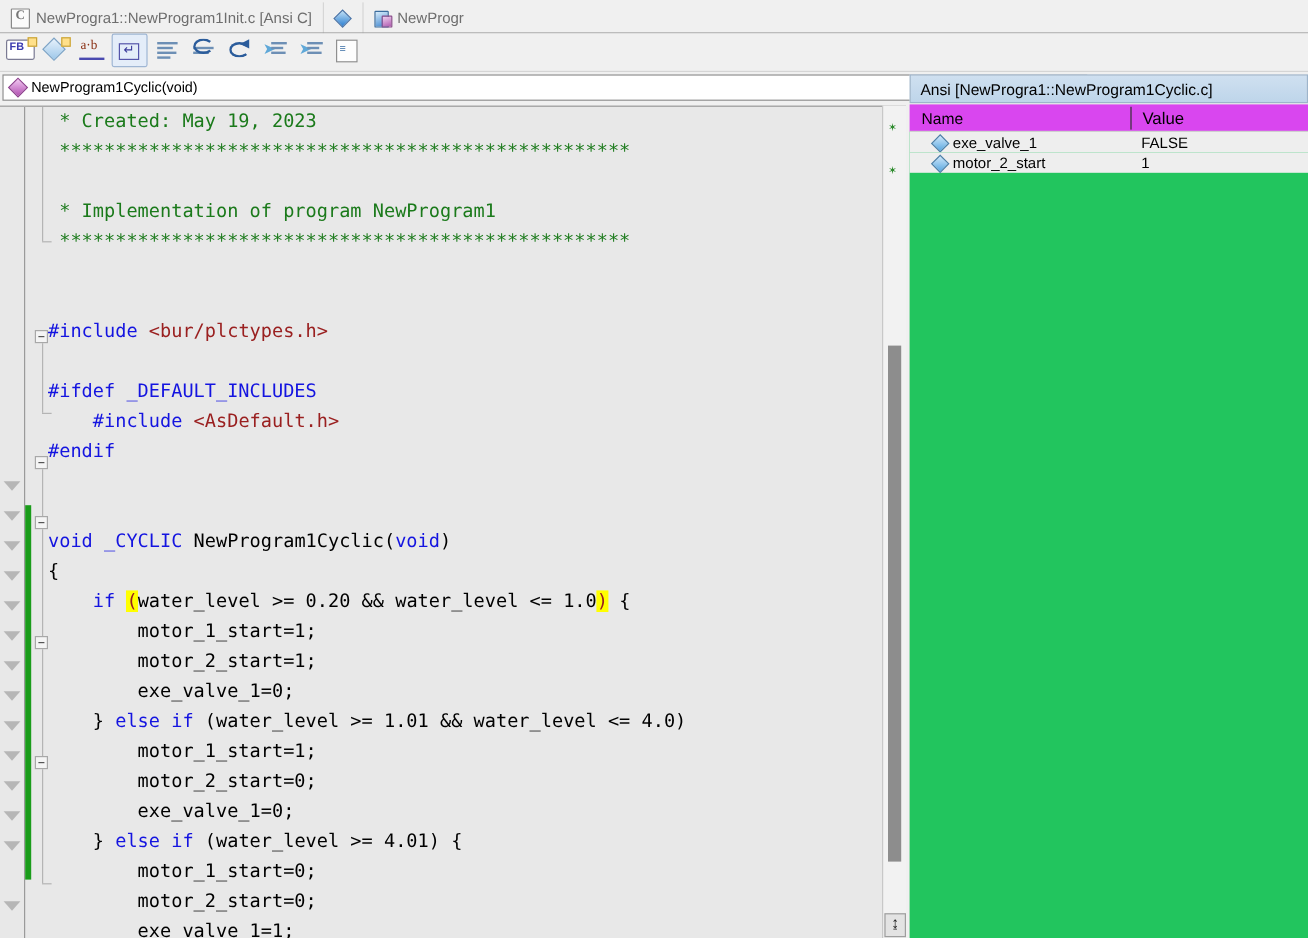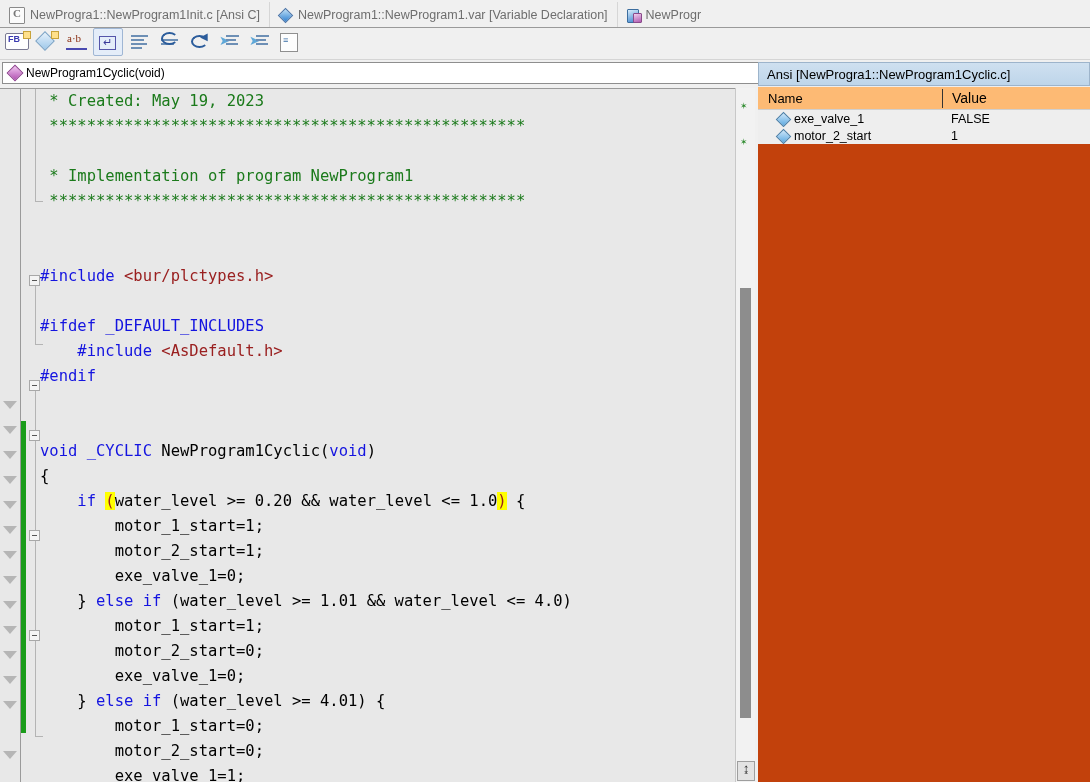--- a/index.html
+++ b/index.html
@@ -107,26 +107,26 @@
   .vbtn{position:absolute;left:1px;bottom:1px;width:18px;height:20px;background:#e3e3e3;
     border:1px solid #9e9e9e;box-sizing:border-box;}
   .vbtn:after{content:"\21A8";position:absolute;left:0;right:0;top:-1px;text-align:center;
     font-size:13px;color:#222;}
 
   
   .watch{position:absolute;left:758px;top:62px;width:332px;height:720px;background:#eeeeee;}
   .watch-title{position:absolute;left:0;top:0;width:332px;height:24px;
     background:linear-gradient(#cfe0f0,#bed5ea);border:1px solid #9db4cb;box-sizing:border-box;
     display:flex;align-items:center;padding-left:8px;font-size:13px;color:#000;}
-  .watch-head{position:absolute;left:0;top:25px;width:332px;height:23px;background:#fdba74;
+  .watch-head{position:absolute;left:0;top:25px;width:332px;height:23px;background:#d946ef;
     border-bottom:1px solid #cfcfcf;box-sizing:border-box;display:flex;align-items:center;}
   .wh-name{width:184px;padding-left:10px;box-sizing:border-box;font-size:13px;}
   .wh-div{width:1px;height:19px;background:#333;}
   .wh-val{padding-left:9px;font-size:14px;}
-  .watch-body{position:absolute;left:0;top:48px;width:332px;height:672px;background:#c2410c;}
+  .watch-body{position:absolute;left:0;top:48px;width:332px;height:672px;background:#22c55e;}
   .wrow{position:relative;height:17px;display:flex;align-items:center;font-size:12.5px;background:#eeeeee;}
   .wrow.sel{background:#0a7ddc;color:#fff;}
   .wicon{width:18px;margin-left:18px;flex:0 0 18px;position:relative;height:17px;}
   .wicon:before{content:"";position:absolute;left:2px;top:4px;width:9px;height:9px;transform:rotate(45deg);
     background:linear-gradient(135deg,#cfe7fa,#5aa8e0);border:1px solid #4a7fa8;}
   .wrow.sel .wicon:before{background:linear-gradient(135deg,#ffffff,#c8e2f5);border-color:#ffffff;}
   .wname{width:148px;flex:0 0 148px;}
   .wval{flex:1;padding-left:9px;box-sizing:border-box;}
   .wrow.sel .wval{border:1px dotted #ffd089;margin-right:2px;padding-left:8px;
     background:#0a7ddc;height:15px;line-height:15px;}
@@ -136,21 +136,20 @@
 
 <div class="app">
 
   <div class="tabbar">
     <div class="tab first">
       <span class="ficon c"></span>
       <span>NewProgra1::NewProgram1Init.c [Ansi C]</span>
     </div>
     <div class="tab">
       <span class="ficon var"></span>
-      <span>NewProgram1::NewProgram1.var [Variable Declaration]</span>
     </div>
     <div class="tab">
       <span class="ficon prog"></span>
       <span>NewProgr</span>
     </div>
   </div>
 
   <div class="toolbar">
     <div class="tbtn">
       <span class="gl ic-fb"></span>

